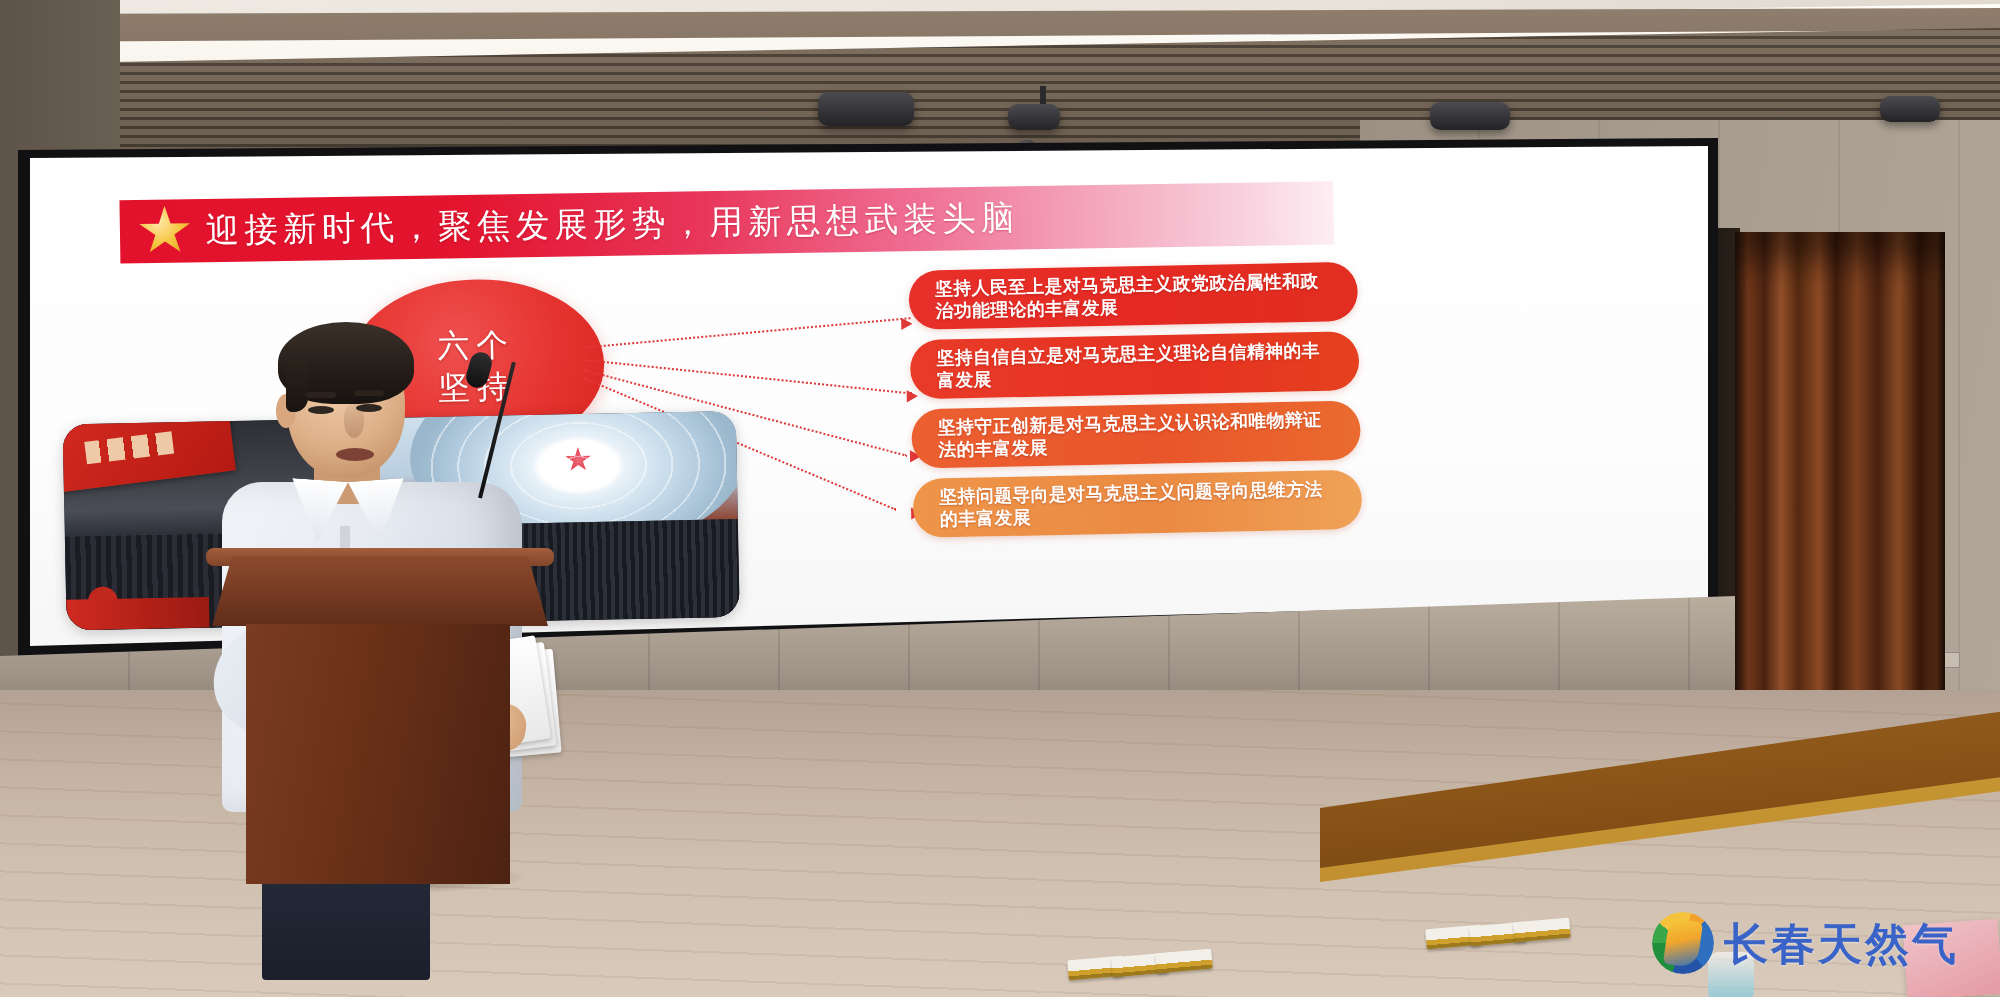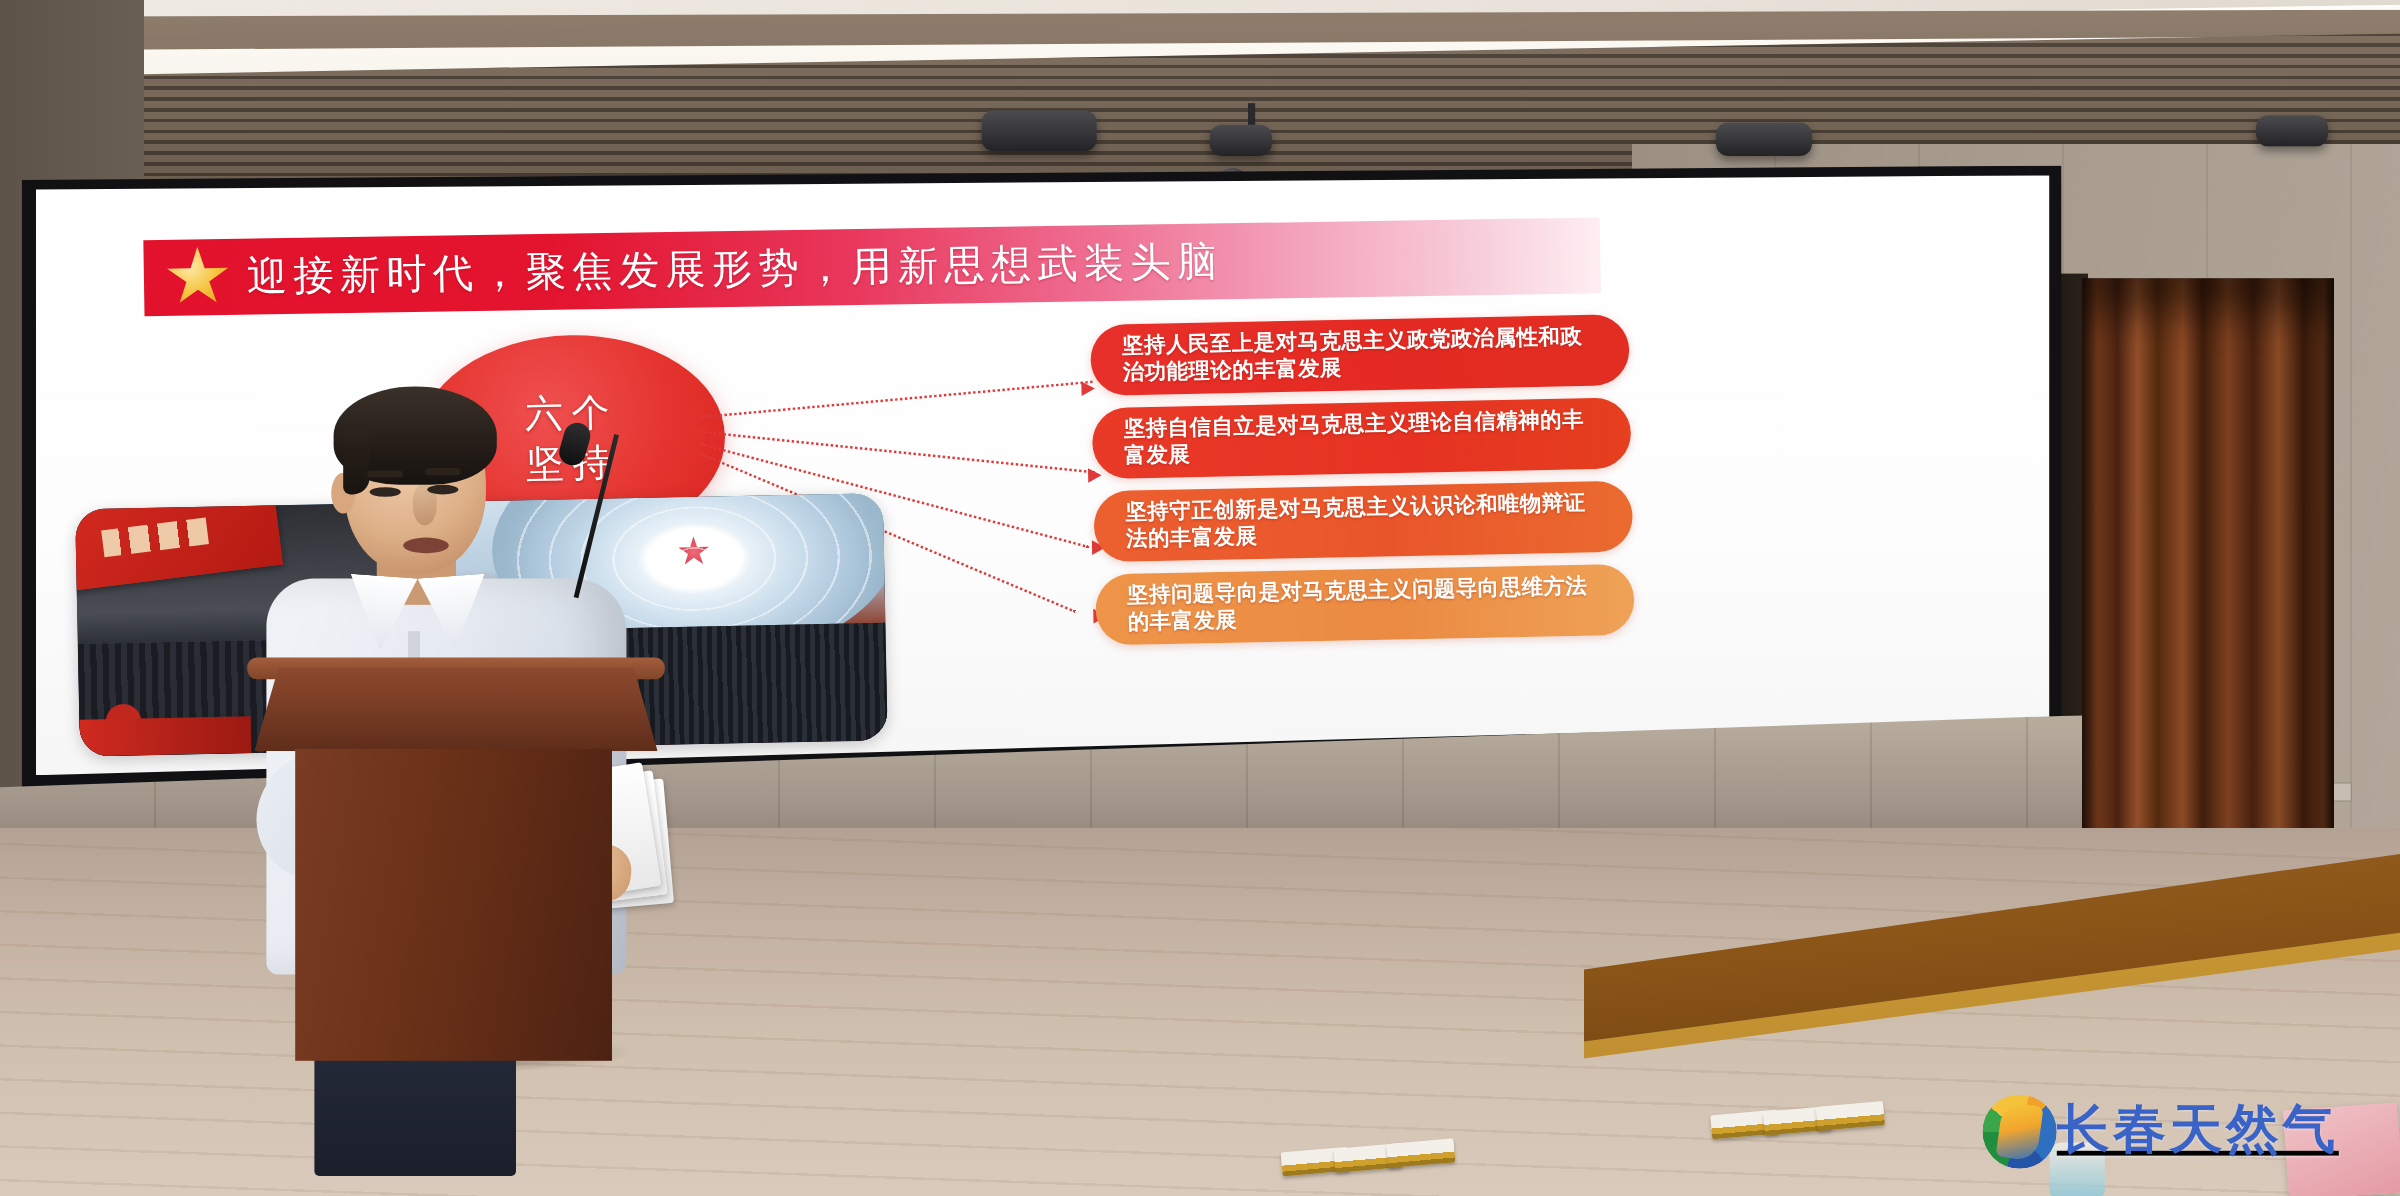--- a/index.html
+++ b/index.html
@@ -424,21 +424,21 @@
     position:absolute; width:26px; height:26px; border-radius:50%;
     background:radial-gradient(circle at 40% 35%,#6c6c72,#15151a);
   }
   .proj-mount {
     position:absolute; width:6px; background:#2a2a2d;
   }
 
   
   .watermark {
     position:absolute; left:1652px; top:912px;
-    display:flex; align-items:flex-start; text-decoration:underline;
+    display:flex; align-items:flex-end; gap:10px;
   }
   .wm-logo { position:relative; width:62px; height:62px; }
   .wm-ring {
     position:absolute; inset:0; border-radius:50%;
     background: conic-gradient(from 200deg,
       #1f8f3e 0deg 70deg, #3aa64a 70deg 110deg,
       #f5c33b 110deg 175deg, #f0a22c 175deg 205deg,
       #2f6fc0 205deg 300deg, #2454a8 300deg 360deg);
     -webkit-mask: radial-gradient(circle, transparent 0 36%, #000 37%);
             mask: radial-gradient(circle, transparent 0 36%, #000 37%);

